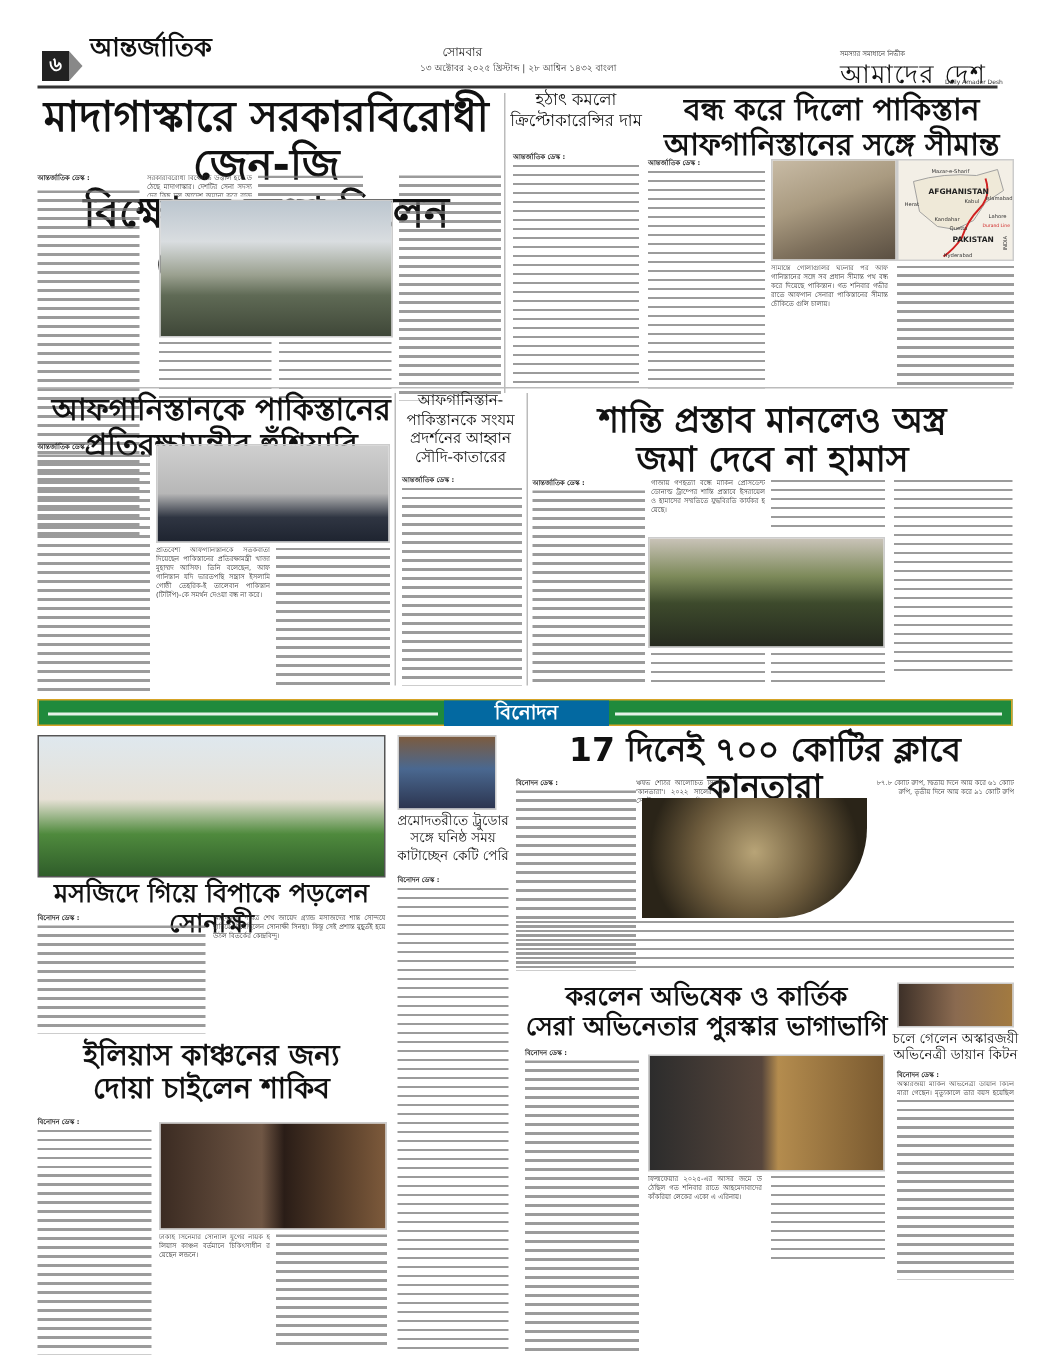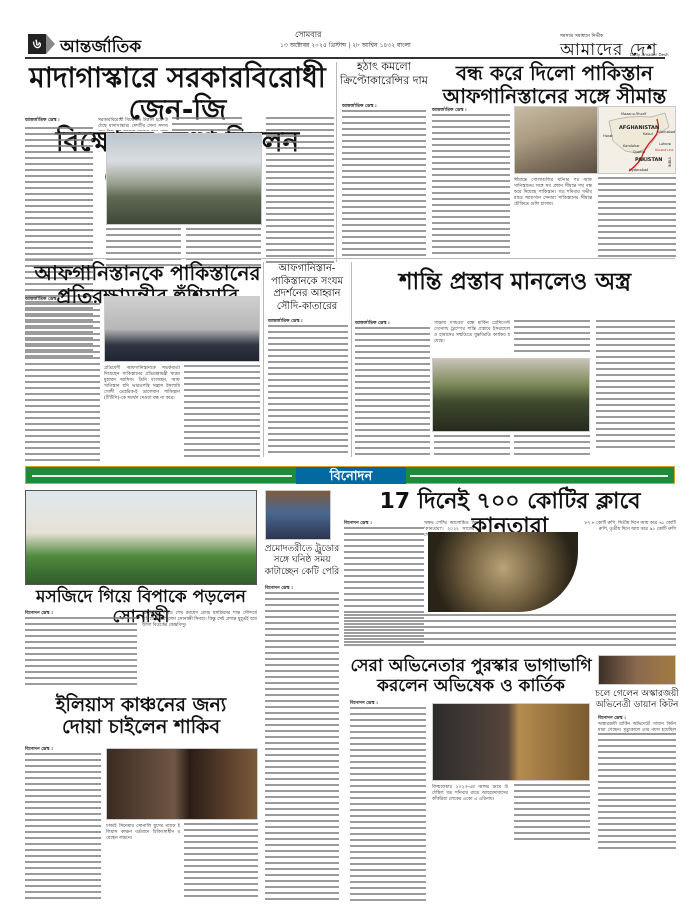--- a/index.html
+++ b/index.html
@@ -3,21 +3,21 @@
 <meta charset="utf-8">
 <style>
   * { box-sizing: border-box; margin: 0; padding: 0; }
   html, body { width: 700px; height: 910px; background: #ffffff; overflow: hidden; }
   body { font-family: "DejaVu Sans", sans-serif; color: #1a1a1a; position: relative; }
   .abs { position: absolute; }
 
   
   .hdr-page-no { left: 28px; top: 34px; width: 18px; height: 20px; background: #222; color: #fff; font-size: 13px; font-weight: bold; text-align: center; line-height: 20px; }
   .hdr-arrow { left: 46px; top: 34px; width: 0; height: 0; border-top: 10px solid transparent; border-bottom: 10px solid transparent; border-left: 9px solid #888; }
-  .hdr-section { left: 60px; top: 33px; font-size: 17px; font-weight: bold; color: #111; }
+  .hdr-section { left: 60px; top: 18px; font-size: 17px; font-weight: bold; color: #111; }
   .hdr-day { left: 295px; top: 28px; font-size: 8px; color: #222; }
   .hdr-date { left: 280px; top: 40px; font-size: 6px; color: #333; }
   .hdr-tag { left: 560px; top: 33px; font-size: 4.5px; color: #222; }
   .hdr-logo { left: 560px; top: 36px; font-size: 17px; font-weight: normal; color: #111; letter-spacing: 1px; font-family: "DejaVu Serif", serif; }
   .hdr-logo-sub { left: 630px; top: 52px; font-size: 4px; color: #333; }
   .hdr-rule { left: 25px; top: 57px; width: 640px; height: 2px; background: #333; }
 
   .hl { font-weight: bold; color: #111; text-align: center; line-height: 1.15; }
   .hl-xl { font-size: 28px; }
   .hl-l { font-size: 20px; }
@@ -136,20 +136,21 @@
 <div class="abs hl hl-s" style="left:266px;top:262px;width:82px;font-size:10px;">আফগানিস্তান-পাকিস্তানকে সংযম প্রদর্শনের আহ্বান সৌদি-কাতারের</div>
 <div class="abs" style="left:268px;top:318px;width:80px;">
   <div class="lead">আন্তর্জাতিক ডেস্ক :</div>
   <div class="lines" style="height:132px;margin-top:1px;"></div>
 </div>
 
 <div class="abs vrule" style="left:351px;top:262px;height:195px;"></div>
 
 <div class="abs hl hl-xl" style="left:355px;top:268px;width:320px;font-size:23px;">
   <div>শান্তি প্রস্তাব মানলেও অস্ত্র</div>
+  <div>জমা দেবে না হামাস</div>
 </div>
 <div class="abs" style="left:355px;top:320px;width:75px;">
   <div class="lead">আন্তর্জাতিক ডেস্ক :</div>
   <div class="lines" style="height:130px;margin-top:1px;"></div>
 </div>
 <div class="abs txt" style="left:434px;top:320px;width:76px;height:36px;">গাজায় গণহত্যা বন্ধে মার্কিন প্রেসিডেন্ট ডোনাল্ড ট্রাম্পের শান্তি প্রস্তাবে ইসরায়েল ও হামাসের সম্মতিতে যুদ্ধবিরতি কার্যকর হয়েছে।</div>
 <div class="abs lines" style="left:514px;top:320px;width:76px;height:36px;"></div>
 <div class="abs lines" style="left:596px;top:320px;width:79px;height:130px;"></div>
 <div class="abs photo ph-hamas" style="left:432px;top:358px;width:158px;height:74px;"></div>
 <div class="abs lines" style="left:434px;top:435px;width:76px;height:20px;"></div>
@@ -192,22 +193,22 @@
 </div>
 <div class="abs" style="left:25px;top:746px;width:76px;">
   <div class="lead">বিনোদন ডেস্ক :</div>
   <div class="lines" style="height:150px;margin-top:1px;"></div>
 </div>
 <div class="abs photo ph-shakib" style="left:106px;top:748px;width:152px;height:72px;"></div>
 <div class="abs txt" style="left:106px;top:823px;width:74px;height:75px;">ঢাকাই সিনেমার সোনালি যুগের নায়ক ইলিয়াস কাঞ্চন বর্তমানে চিকিৎসাধীন রয়েছেন লন্ডনে।</div>
 <div class="abs lines" style="left:184px;top:823px;width:74px;height:75px;"></div>
 
 <div class="abs hl hl-l" style="left:346px;top:656px;width:250px;font-size:17px;">
+  <div>করলেন অভিষেক ও কার্তিক</div>
   <div>সেরা অভিনেতার পুরস্কার ভাগাভাগি</div>
-  <div>করলেন অভিষেক ও কার্তিক</div>
 </div>
 <div class="abs" style="left:350px;top:700px;width:76px;">
   <div class="lead">বিনোদন ডেস্ক :</div>
   <div class="lines" style="height:196px;margin-top:1px;"></div>
 </div>
 <div class="abs photo ph-award" style="left:432px;top:703px;width:158px;height:78px;"></div>
 <div class="abs txt" style="left:432px;top:784px;width:76px;height:112px;">ফিল্মফেয়ার ২০২৫-এর আসর জমে উঠেছিল গত শনিবার রাতে আহমেদাবাদের কাঁকরিয়া লেকের একো এ এরিনায়।</div>
 <div class="abs lines" style="left:514px;top:784px;width:76px;height:60px;"></div>
 
 <div class="abs photo ph-diane" style="left:598px;top:655px;width:78px;height:30px;"></div>

